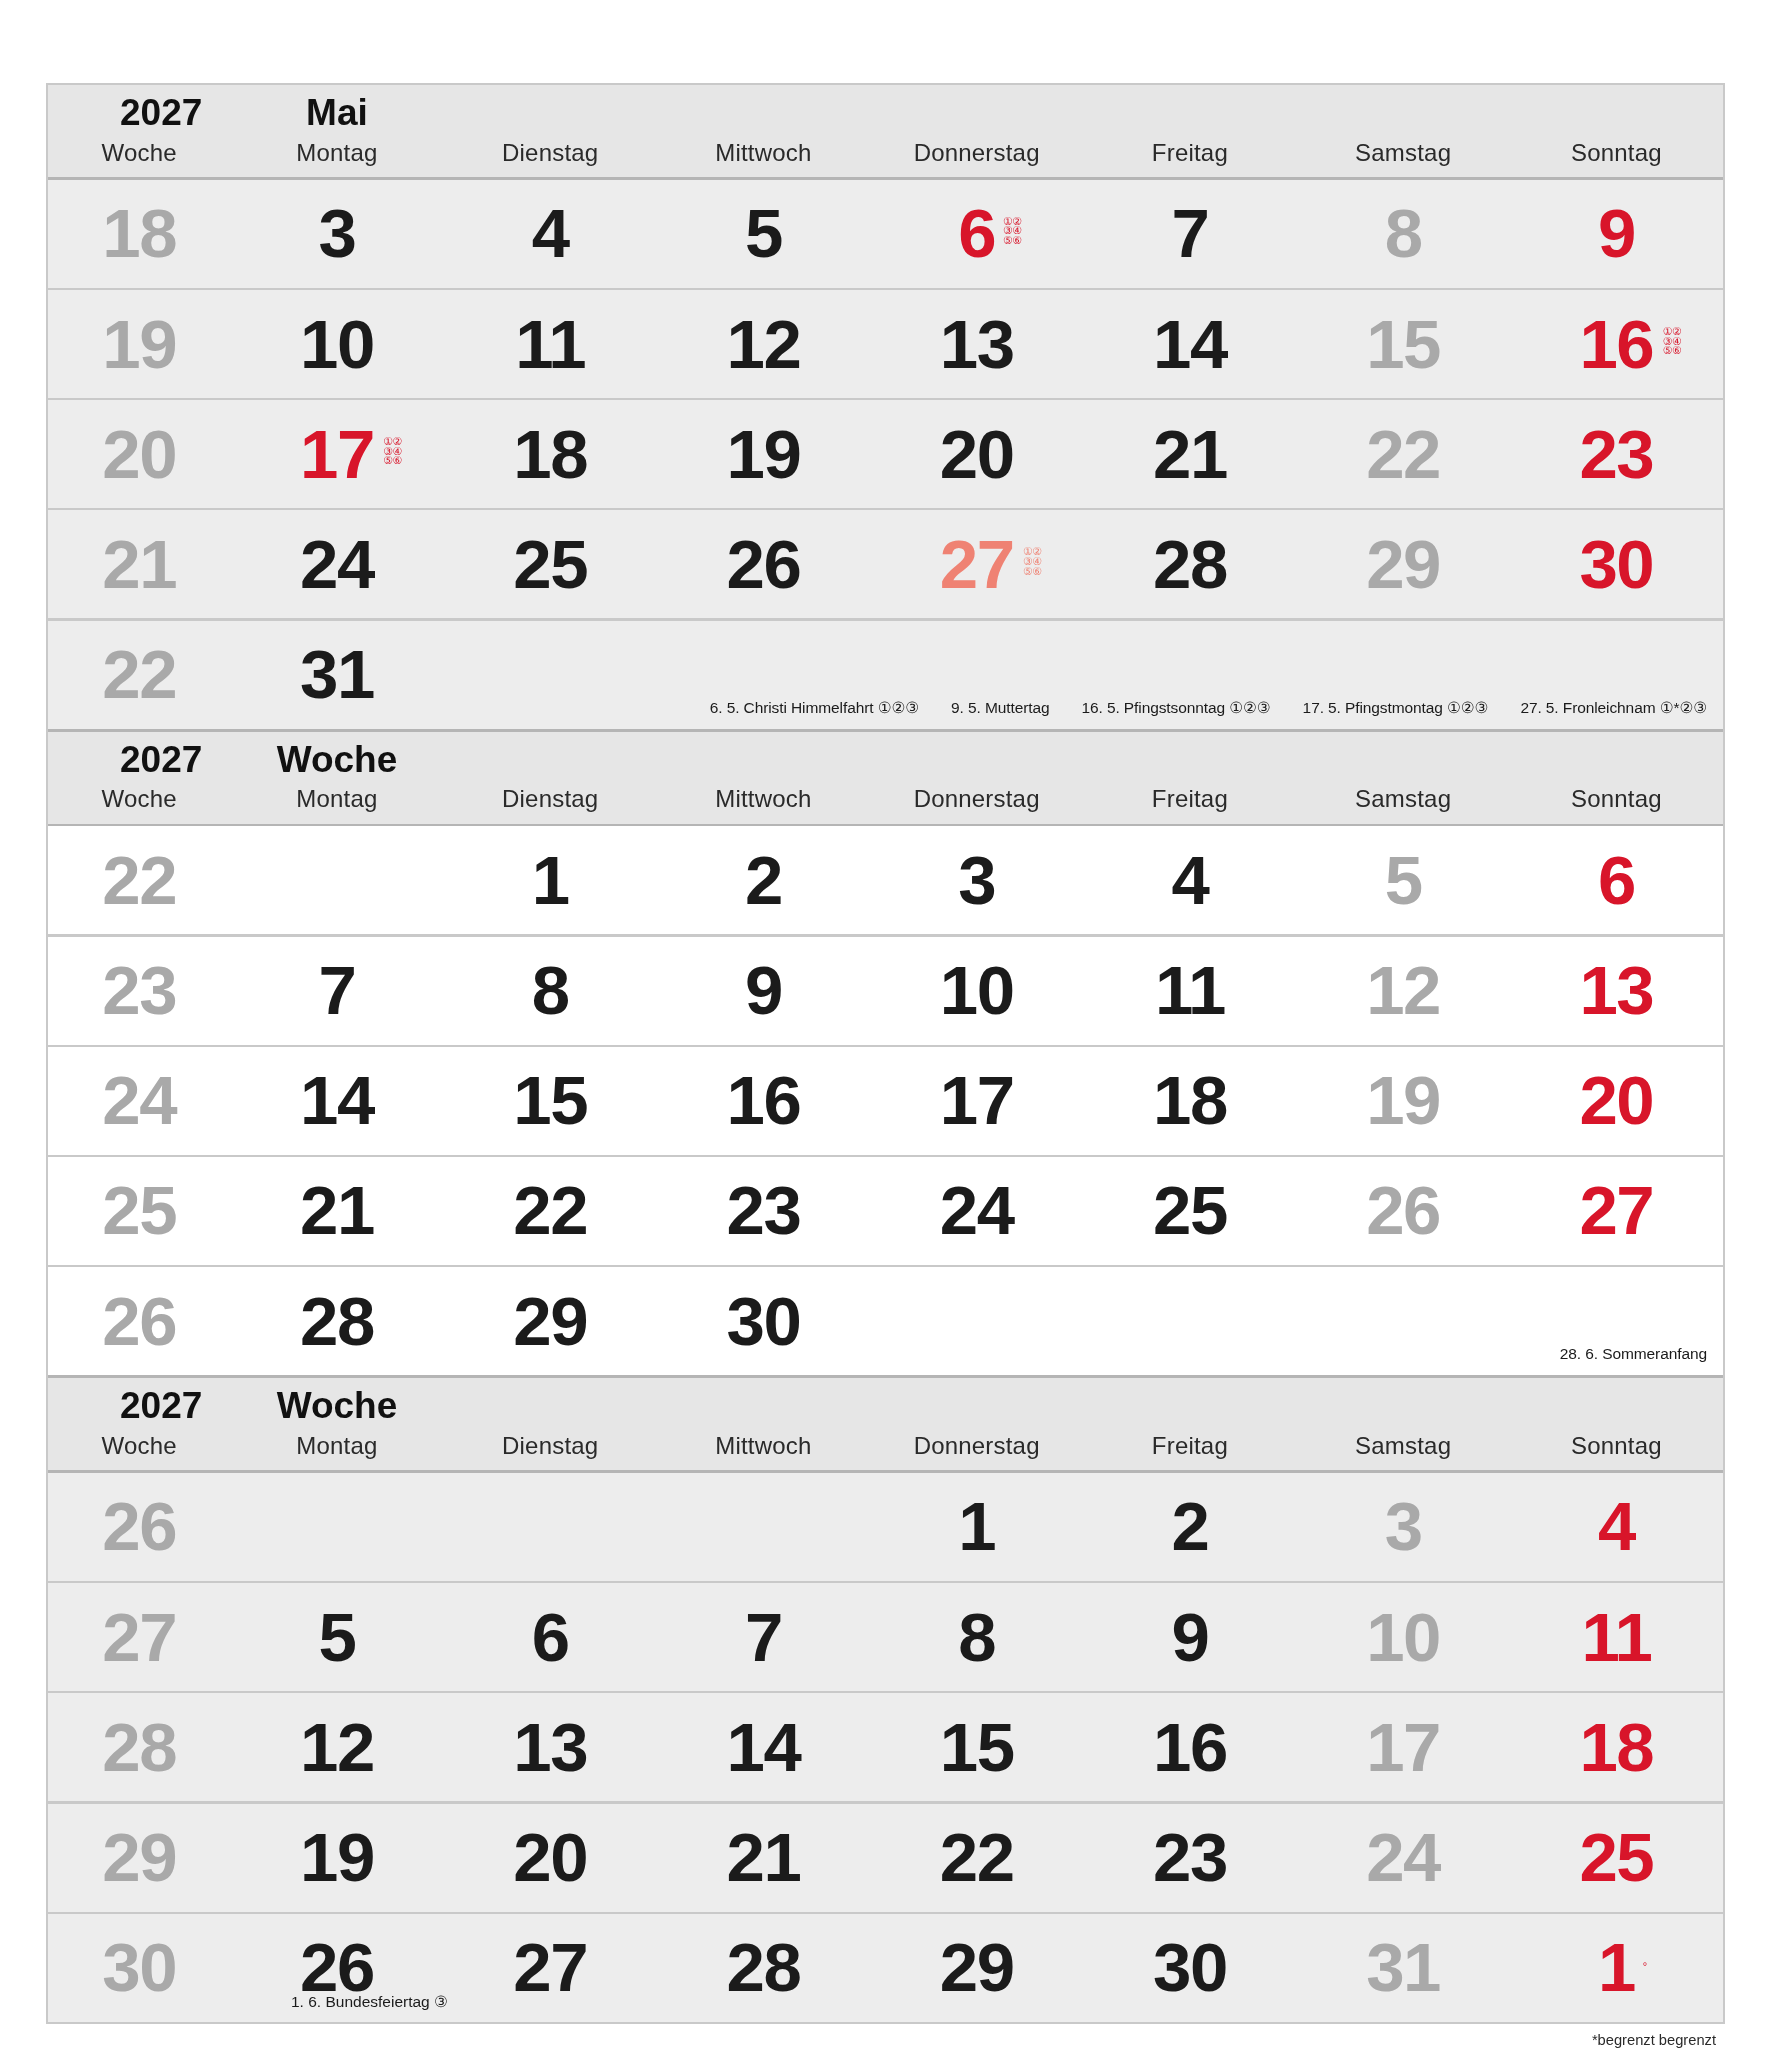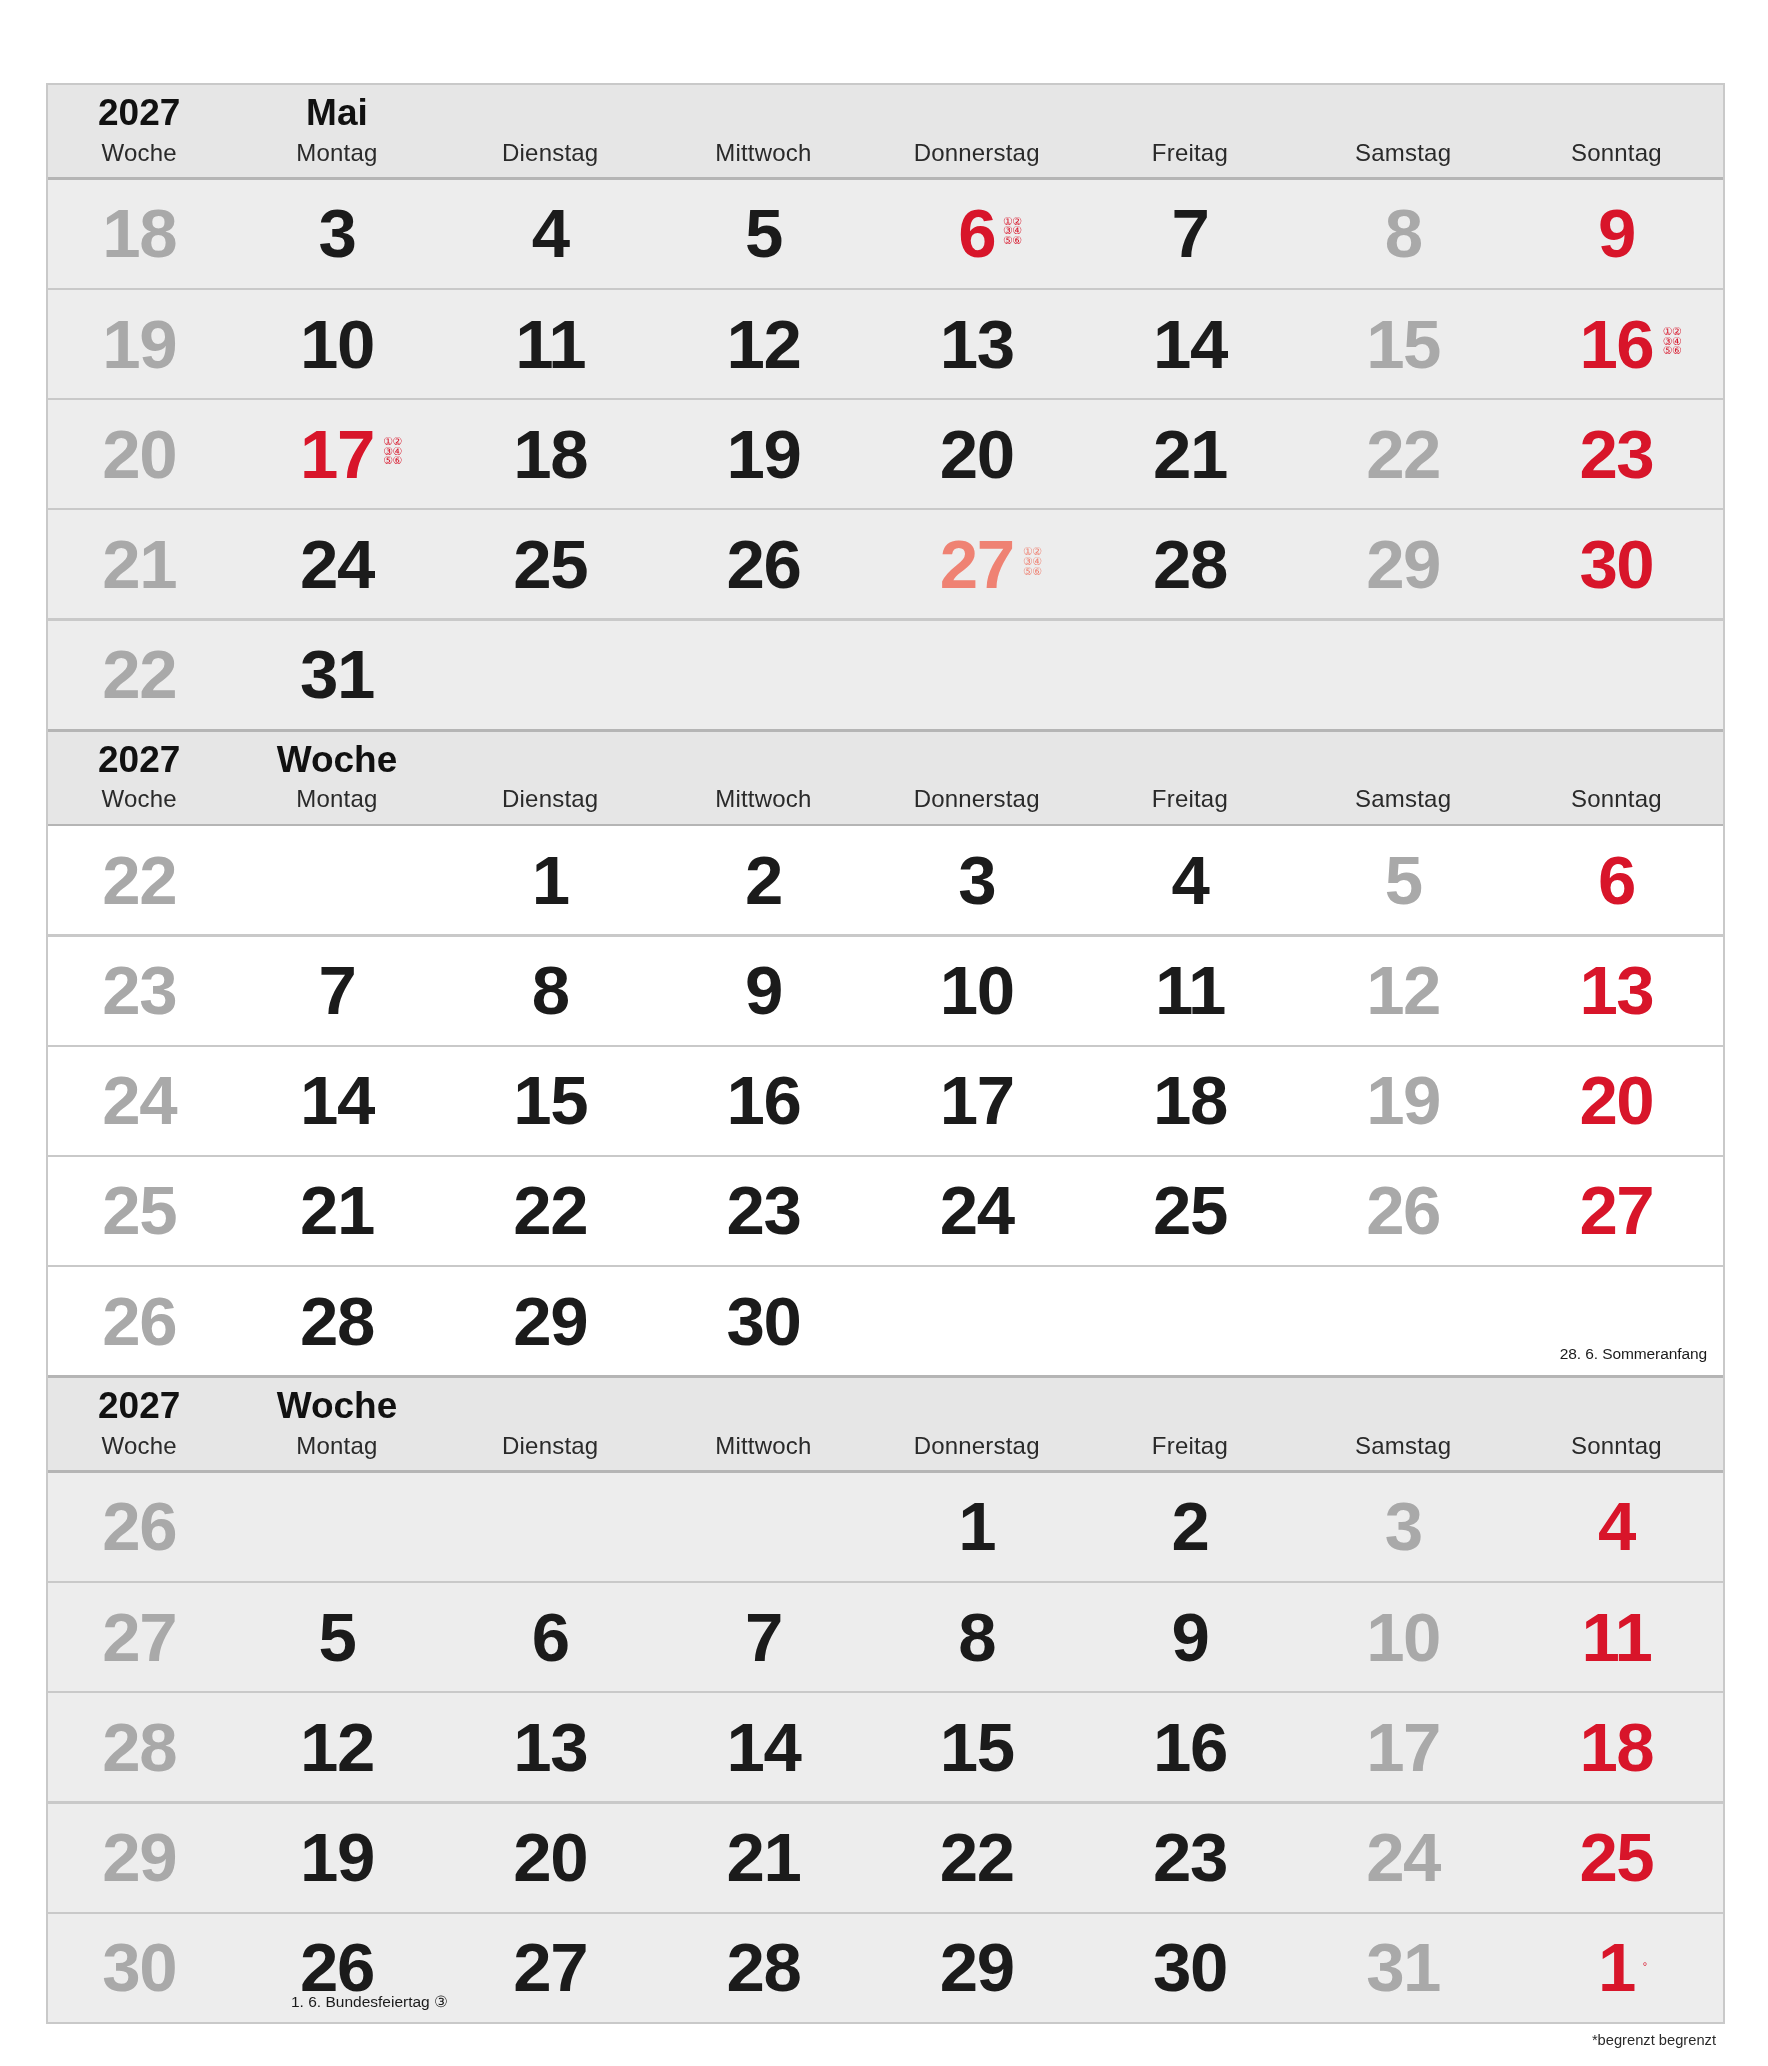--- a/index.html
+++ b/index.html
@@ -48,20 +48,21 @@
   }
   .hcell.week .yeartxt {
     position: absolute;
     top: 7.4px;
     left: 0;
     width: 100%;
     text-align: center;
     font-size: 37px;
     font-weight: bold;
     color: #111;
+    padding-left: 22px;
   }
   .hcell.week .dayname { text-align: center; }
   .hcell.mon .monthtxt {
     position: absolute;
     top: 7.4px;
     left: 0;
     width: 100%;
     text-align: center;
     font-size: 37px;
     font-weight: bold;
@@ -312,20 +313,21 @@
         </div>
         <div class="cell" style="width: 214px;">
           <div class="num black"></div>
         </div>
         <div class="cell" style="width: 214px;">
           <div class="num grey"></div>
         </div>
         <div class="cell" style="width: 214px;">
           <div class="num red"></div>
         </div>
+        <div class="notes"><span>6. 5. Christi Himmelfahrt ①②③</span><span>9. 5. Muttertag</span><span>16. 5. Pfingstsonntag ①②③</span><span>17. 5. Pfingstmontag ①②③</span><span>27. 5. Fronleichnam ①*②③</span></div>
       </div>
     </div>
     <div class="thickline"></div>
     <div class="month alt">
       <div class="month-head">
         <div class="hcell week" style="width: 183px;">
           <div class="yeartxt">2027</div>
           <div class="dayname">Woche</div>
         </div>
         <div class="hcell mon" style="width: 214px;">

